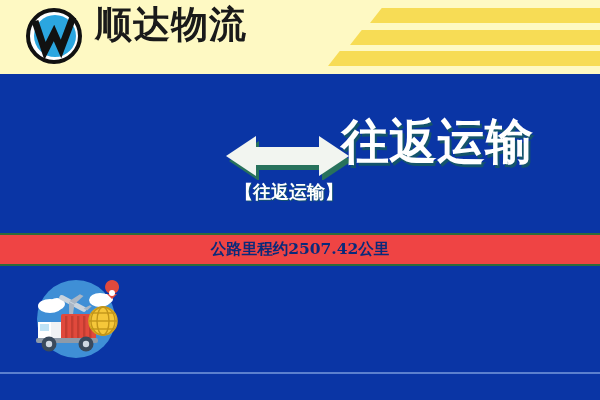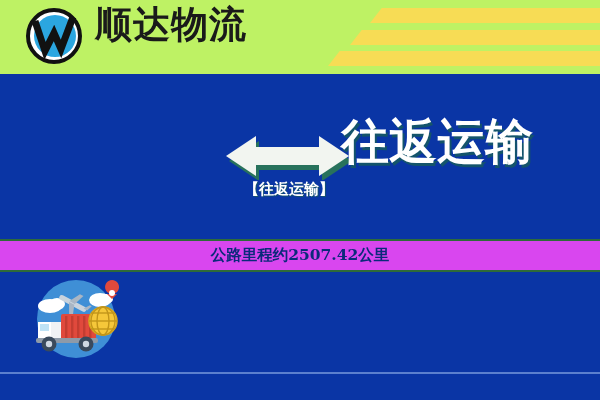--- a/index.html
+++ b/index.html
@@ -16,21 +16,21 @@
     height: 400px;
     overflow: hidden;
     background: #0a35a5;
   }
 
   
   .header {
     position: absolute;
     left: 0; top: 0;
     width: 600px; height: 74px;
-    background: #bef264;
+    background: #fef9c3;
     overflow: hidden;
   }
   .logo-mark {
     position: absolute;
     left: 25px; top: 7px;
     width: 58px; height: 58px;
   }
   .logo-mark svg { display: block; }
 
   .brand-cn {
@@ -119,33 +119,33 @@
   .arrow-svg {
     position: absolute;
     left: 0; top: 22px;
   }
   .note-bottom {
     position: absolute;
     left: -2px; top: 72px;
     width: 130px;
     text-align: center;
     font-family: "DejaVu Sans", "Liberation Sans", sans-serif;
-    font-size: 15px;
+    font-size: 18px;
     font-weight: bold;
     color: #ffffff;
     white-space: nowrap;
     text-shadow: 1px 1px 0 rgba(30,110,60,0.5);
   }
 
   
   .info-bar {
     position: absolute;
-    left: 0; top: 239px;
+    left: 0; top: 233px;
     width: 600px; height: 33px;
-    background: #d946ef;
+    background: #ef4444;
     border-top: 2px solid #2e6b3a;
     border-bottom: 2px solid #2e6b3a;
     box-sizing: border-box;
     display: flex;
     align-items: center;
     justify-content: center;
     gap: 14px;
   }
   .info-text {
     font-family: "DejaVu Serif", "Liberation Serif", serif;

